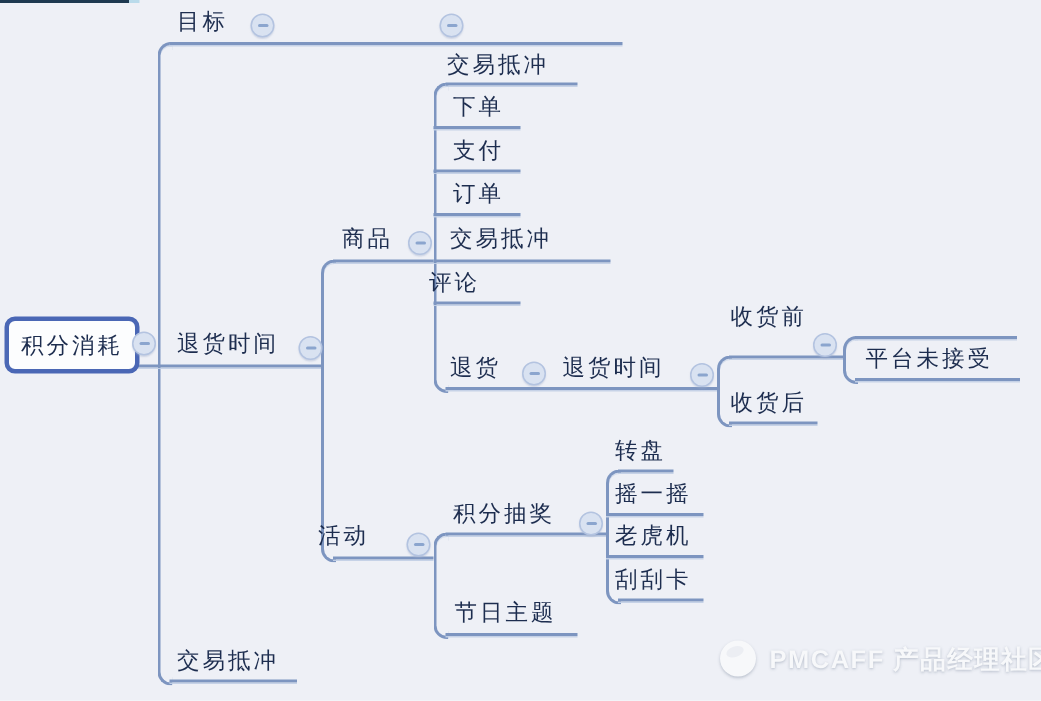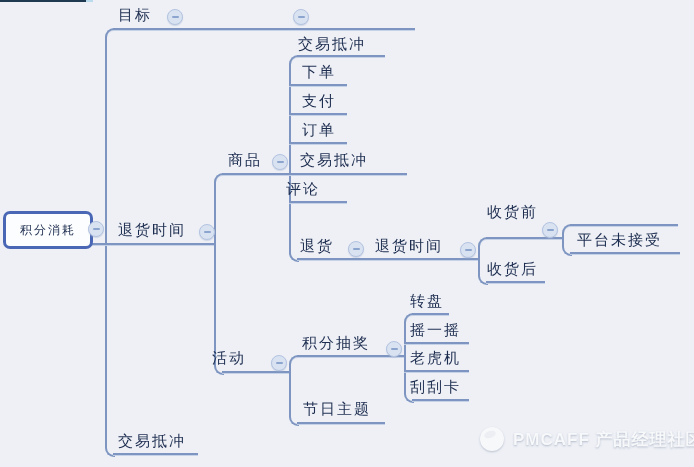--- a/index.html
+++ b/index.html
@@ -32,21 +32,21 @@
     background:#d9e2f1;border:1px solid #b3c3e0;
     display:flex;align-items:center;justify-content:center;cursor:pointer;
     box-shadow:0 1px 1px rgba(160,175,205,.4);
   }
   .minus::after{content:"";display:block;width:7px;height:2px;background:#8ba5ce;border-radius:1px;}
   
   .root-box{
     position:absolute;left:3px;top:211px;width:84px;height:32px;
     background:#fcfdfe;border:3px solid #4a67b5;border-radius:7px;
     display:flex;align-items:center;justify-content:center;
-    font-size:12px;letter-spacing:2px;color:#1d2d4f;cursor:pointer;
+    font-size:15px;letter-spacing:2px;color:#1d2d4f;cursor:pointer;
   }
   
   .edge-dark{position:absolute;left:0;top:0;width:86px;height:2px;background:#1e3950;}
   .edge-tip{position:absolute;left:86px;top:0;width:7px;height:2px;background:#badbeb;}
   
   .watermark{
     position:absolute;left:480px;top:427px;display:flex;align-items:center;gap:9px;
     pointer-events:none;
   }
   .wm-logo{

